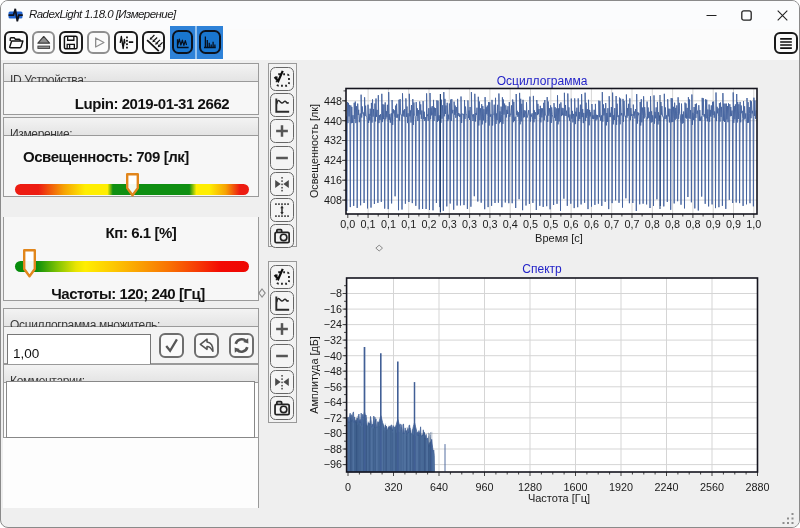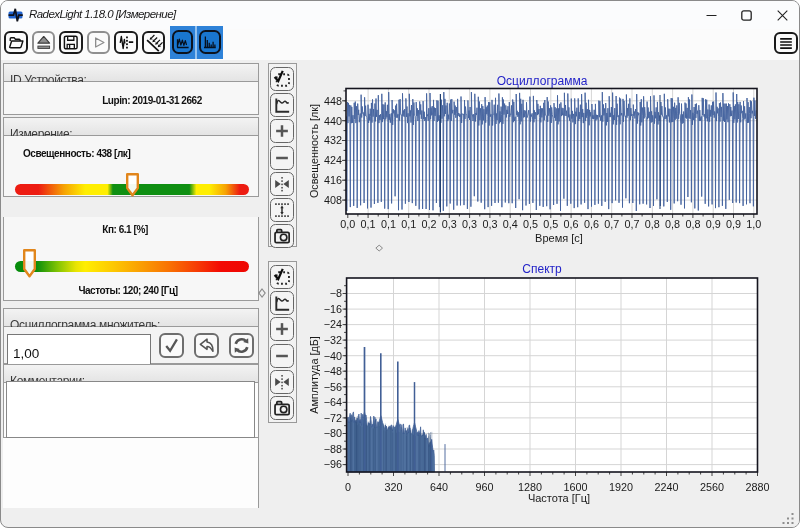--- a/index.html
+++ b/index.html
@@ -9,21 +9,21 @@
 #title { position:absolute; left:28px; top:7px; font-size:11.5px; color:#191919; letter-spacing:-0.55px;font-style:italic; }
 #toolstrip { position:absolute; left:0; top:28px; width:100%; height:31px; background:#fbfbfb; }
 .tb { position:absolute; top:29.5px; width:23.5px; height:23.5px; background:#fbfbfb; border:2px solid #1c1c1c; border-radius:6px; display:flex; align-items:center; justify-content:center; }
 .tb svg { width:21px; height:21px; }
 .bluebox { position:absolute; top:24.6px; width:25.6px; height:33.2px; background:#2e82d8; }
 .bluebtn { position:absolute; left:2.2px; top:4.9px; width:21.2px; height:23.4px; background:#1976cf; border:2.2px solid #0c131e; border-radius:6.5px; display:flex; align-items:center; justify-content:center; }
 #burger { position:absolute; left:772.5px; top:31.2px; width:24px; height:21.6px; background:#fafafa; border:2px solid #191919; border-radius:6px; display:flex; align-items:center; justify-content:center; }
 
 .hdr { position:absolute; left:2px; width:256px; height:19px; background:linear-gradient(#f3f3f3,#e4e4e4); border:1px solid #9a9a9a; font-size:12px; color:#3a3a3a; padding:9px 0 0 6px; letter-spacing:-0.35px; }
 .box { position:absolute; left:2px; width:256px; background:#f7f7f7; border:1px solid #9a9a9a; border-top:none; }
-.bold15 { position:absolute; font-size:10px; font-weight:bold; color:#111; white-space:nowrap; letter-spacing:-0.45px; }
+.bold15 { position:absolute; font-size:15px; font-weight:bold; color:#111; white-space:nowrap; letter-spacing:-0.45px; }
 .gbar { position:absolute; left:14px; width:234px; height:11px; border-radius:5.5px; }
 .sb { position:absolute; left:269px; width:24px; height:24px; background:#f4f4f4; border:1.6px solid #666; border-radius:5.5px; display:flex; align-items:center; justify-content:center; }
 .sbc { position:absolute; left:266.5px; width:29px; background:#f2f2f2; border:1px solid #999; }
 .abtn { position:absolute; width:25px; height:25px; background:#fafafa; border:2px solid #6e6e6e; border-radius:6px; display:flex; align-items:center; justify-content:center; }
 input { position:absolute; left:6px; top:333px; width:144px; height:38px; border:1px solid #777; background:#fff; font-size:13.5px; font-family:"Liberation Sans",sans-serif; padding-left:5px; color:#111; }
 #comments { position:absolute; left:5px; top:380px; width:249px; height:57px; background:#fff; border:1px solid #888; }
 #belowpanel { position:absolute; left:2px; top:437px; width:256px; height:70px; background:#fdfdfd; border-right:1px solid #9a9a9a; }
 .capbtn { position:absolute; top:0; width:34px; height:28px; display:flex; align-items:center; justify-content:center; }
 </style></head>
 <body>
@@ -143,27 +143,27 @@
           <line x1="5" y1="18.1" x2="19" y2="18.1"></line>
         </g>
       </svg>
     </div>
 
 <div class="hdr" style="top:62px">ID Устройства:</div>
 <div class="box" style="top:81px;height:33px"></div>
 <div class="bold15" style="left:151px;top:93.5px;transform:translateX(-50%)">Lupin: 2019-01-31 2662</div>
 <div class="hdr" style="top:116px">Измерение:</div>
 <div class="box" style="top:135px;height:61px"></div>
-<div class="bold15" style="left:22px;top:147px">Освещенность: 438 [лк]</div>
+<div class="bold15" style="left:22px;top:147px">Освещенность: 709 [лк]</div>
 <div class="gbar" style="top:183px;background:linear-gradient(to right,#ed1c12 0%,#ed1c12 10%,#f6a303 21%,#ffee02 30%,#ffee02 39.5%,#0f8f12 41.8%,#0f8f12 50%,#0f8f12 74.5%,#ffee02 77.5%,#ffee02 83%,#f6a303 90%,#ed1c12 96%,#ed1c12 100%)"></div>
 <svg width="15" height="24.3" viewBox="0 0 15 24.3" style="position:absolute;left:123.80000000000001px;top:172px">
       <path d="M2.2 1.3 H12.8 V15.100000000000001 L7.5 22.3 L2.2 15.100000000000001 Z" fill="#ffffff" fill-opacity="0.95" stroke="#e1861c" stroke-width="2.4" stroke-linejoin="round"></path>
     </svg>
 <div class="box" style="top:216px;height:84px"></div>
-<div class="bold15" style="left:124px;top:223px;transform:translateX(-50%)">Кп: 6.1 [%]</div>
+<div class="bold15" style="left:140px;top:223px;transform:translateX(-50%)">Кп: 6.1 [%]</div>
 <div class="gbar" style="top:259.5px;background:linear-gradient(to right,#078c0c 0%,#078c0c 9%,#7fc303 18%,#e8e402 26%,#ffee02 30%,#fdc802 42%,#fa9a03 55%,#f97103 66%,#f63b05 78%,#f30a04 88%,#ee0803 100%)"></div>
 <svg width="15" height="29.2" viewBox="0 0 15 29.2" style="position:absolute;left:20.8px;top:247.5px">
       <path d="M2.2 1.3 H12.8 V20.0 L7.5 27.2 L2.2 20.0 Z" fill="#ffffff" fill-opacity="0.95" stroke="#e1861c" stroke-width="2.4" stroke-linejoin="round"></path>
     </svg>
 <div class="bold15" style="left:127px;top:283.5px;transform:translateX(-50%)">Частоты: 120; 240 [Гц]</div>
 <div class="hdr" style="top:307px">Осциллограмма множитель:</div>
 <div class="box" style="top:326px;height:37px;background:#f3f3f3"></div>
 <input value="1,00" readonly="" style="">
 <div class="abtn" style="left:157.5px;top:332px">
       <svg width="21" height="21" viewBox="0 0 24 24">

